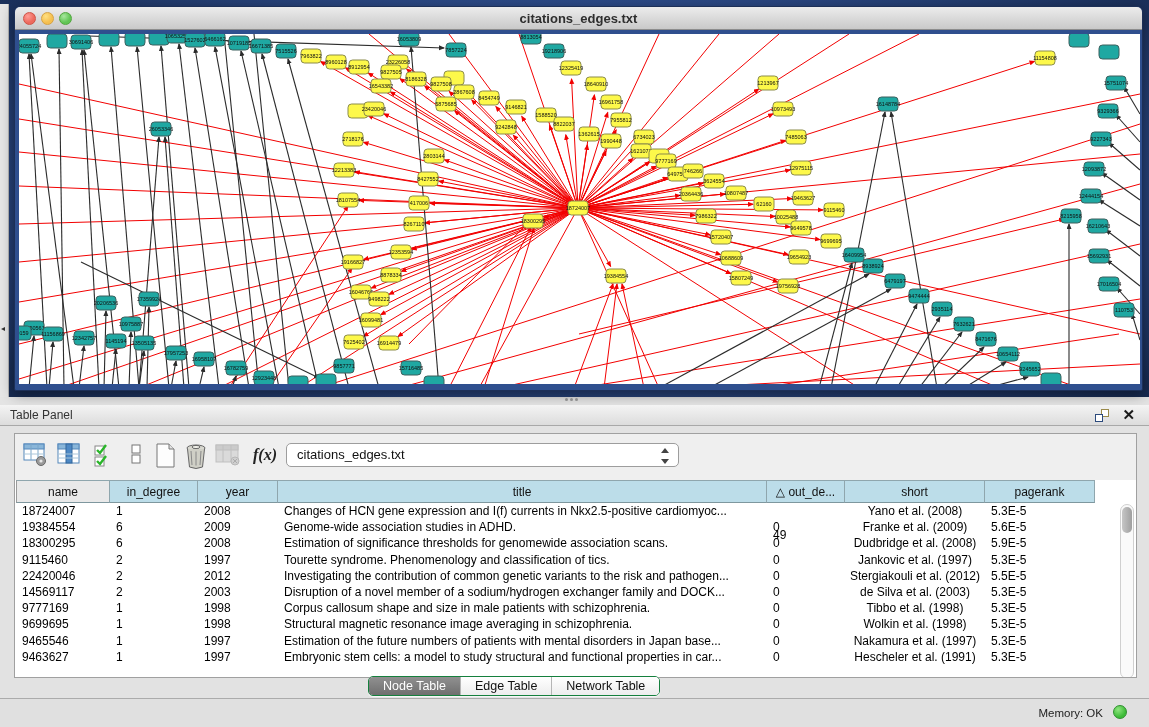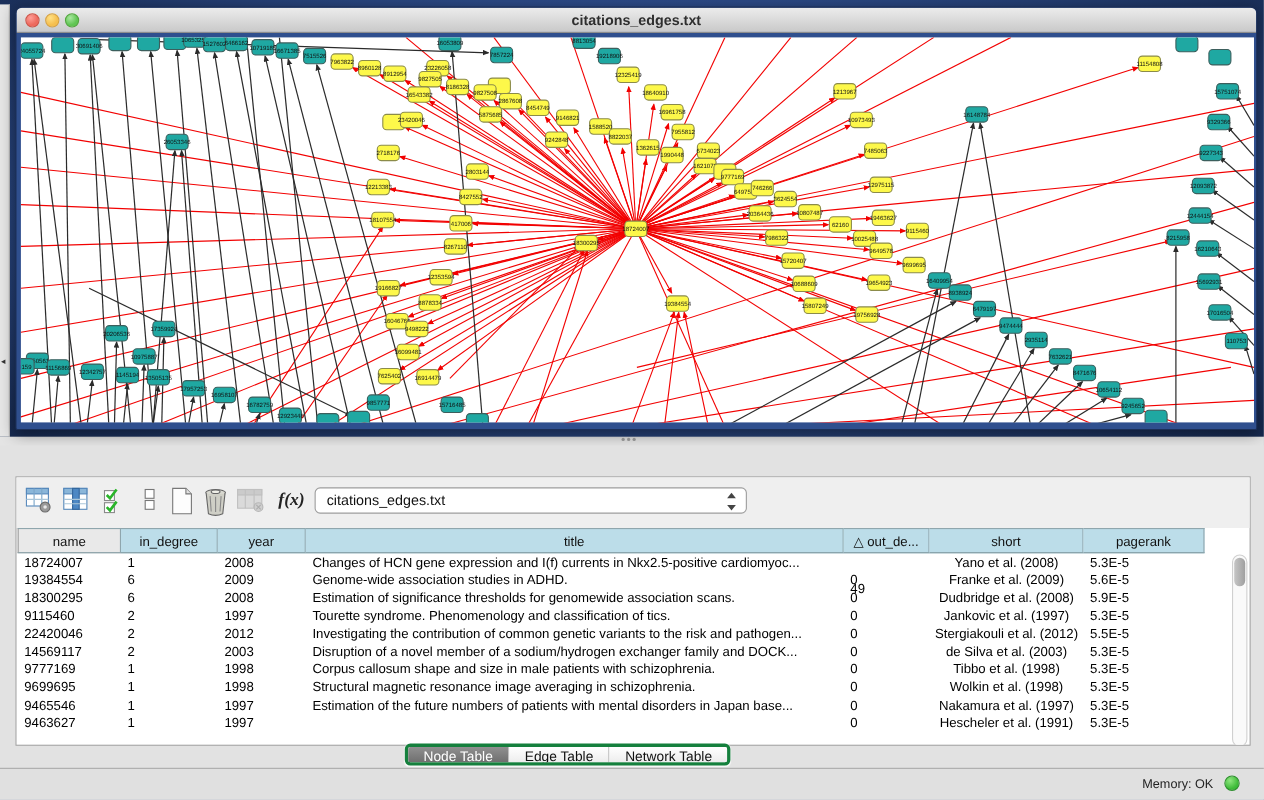--- a/index.html
+++ b/index.html
@@ -57,21 +57,21 @@
            text-align:center; padding-top:4px; cursor:pointer; }
   .hcell.first { background:#e9e9e9; border-left:1px solid #9a9a9a; }
   #rows { position:absolute; left:1px; top:24px; }
   .trow { position:absolute; height:16px; font-size:12px; color:#000; white-space:nowrap; }
   .tcell { position:absolute; top:0; height:16px; overflow:hidden; padding-left:6px; }
   .tcell.center { text-align:center; padding-left:0; }
   #vscroll { position:absolute; right:2px; top:24px; width:14px; height:175px; background:#fafafa; border:1px solid #d0d0d0; border-radius:7px; }
   #vthumb { position:absolute; left:1px; top:2px; width:10px; height:26px; background:linear-gradient(90deg,#c6c6c6,#9f9f9f); border-radius:5px; }
 
   
-  #tabs { position:absolute; left:368px; top:271px; height:20px; display:flex; border:3px solid #15803d;
+  #tabs { position:absolute; left:368px; top:271px; height:20px; display:flex; border:1px solid #15803d;
           border-radius:5px; overflow:hidden; background:#fff; box-shadow:0 1px 1px rgba(255,255,255,.8); }
   .tab { font-size:12.5px; padding:2px 14px 0 14px; color:#111; background:linear-gradient(#ffffff,#ededed);
          border-right:1px solid #b5b5b5; cursor:pointer; }
   .tab:last-child { border-right:none; }
   .tab.active { background:linear-gradient(#909090,#6f6f6f); color:#fff; }
 
   
   #status-bar { position:absolute; left:0; top:698px; width:1149px; height:29px; background:#e0e0e0; border-top:1px solid #ababab; }
   #memory-label { position:absolute; right:46px; top:8px; font-size:11.5px; color:#222; }
   #memory-dot { position:absolute; right:22px; top:6px; width:14px; height:14px; border-radius:50%;
@@ -759,20 +759,28 @@
               <text x="1105" y="278" font-size="5.5" text-anchor="middle" fill="#111" font-family="Liberation Sans, sans-serif">110753</text>
             </g>
           </svg>
       </div>
     </div>
   </div>
 
   <div id="split-grip"><i></i><i></i><i></i></div>
 
   <div id="table-panel">
+    <div id="panel-titlebar">
+      <span id="panel-title">Table Panel</span>
+      <span id="float-icon">
+          <span class="sq2"></span>
+          <span class="sq1"></span>
+        </span>
+      <span id="panel-close">✕</span>
+    </div>
 
     <div id="table-box">
       <div id="toolbar">
         <span class="tb-icon" style="left:8px">
           <svg width="25" height="25">
               <rect x="1" y="2" width="20" height="16" fill="#fff" stroke="#5588bb"></rect>
               <rect x="1" y="2" width="20" height="5" fill="#8ab6d9" stroke="#5588bb"></rect>
               <line x1="8" y1="2" x2="8" y2="18" stroke="#7aa6c9"></line>
               <line x1="15" y1="2" x2="15" y2="18" stroke="#7aa6c9"></line>
               <line x1="1" y1="12" x2="21" y2="12" stroke="#aac6d9"></line>
@@ -926,20 +934,21 @@
               <div class="tcell" style="left: 182px; width: 80px;">1997</div>
               <div class="tcell" style="left: 262px; width: 489px;">Estimation of the future numbers of patients with mental disorders in Japan base...</div>
               <div class="tcell" style="left: 751px; width: 78px;">0</div>
               <div class="tcell center" style="left: 829px; width: 140px;">Nakamura et al. (1997)</div>
               <div class="tcell" style="left: 969px; width: 110px;">5.3E-5</div>
             </div>
             <div class="trow" style="top: 145.8px; width: 1089px;">
               <div class="tcell" style="left: 0px; width: 94px;">9463627</div>
               <div class="tcell" style="left: 94px; width: 88px;">1</div>
               <div class="tcell" style="left: 182px; width: 80px;">1997</div>
+              <div class="tcell" style="left: 262px; width: 489px;">Embryonic stem cells: a model to study structural and functional properties in car...</div>
               <div class="tcell" style="left: 751px; width: 78px;">0</div>
               <div class="tcell center" style="left: 829px; width: 140px;">Hescheler et al. (1991)</div>
               <div class="tcell" style="left: 969px; width: 110px;">5.3E-5</div>
             </div>
           </div>
         <div id="vscroll">
           <div id="vthumb"></div>
         </div>
       </div>
     </div>

